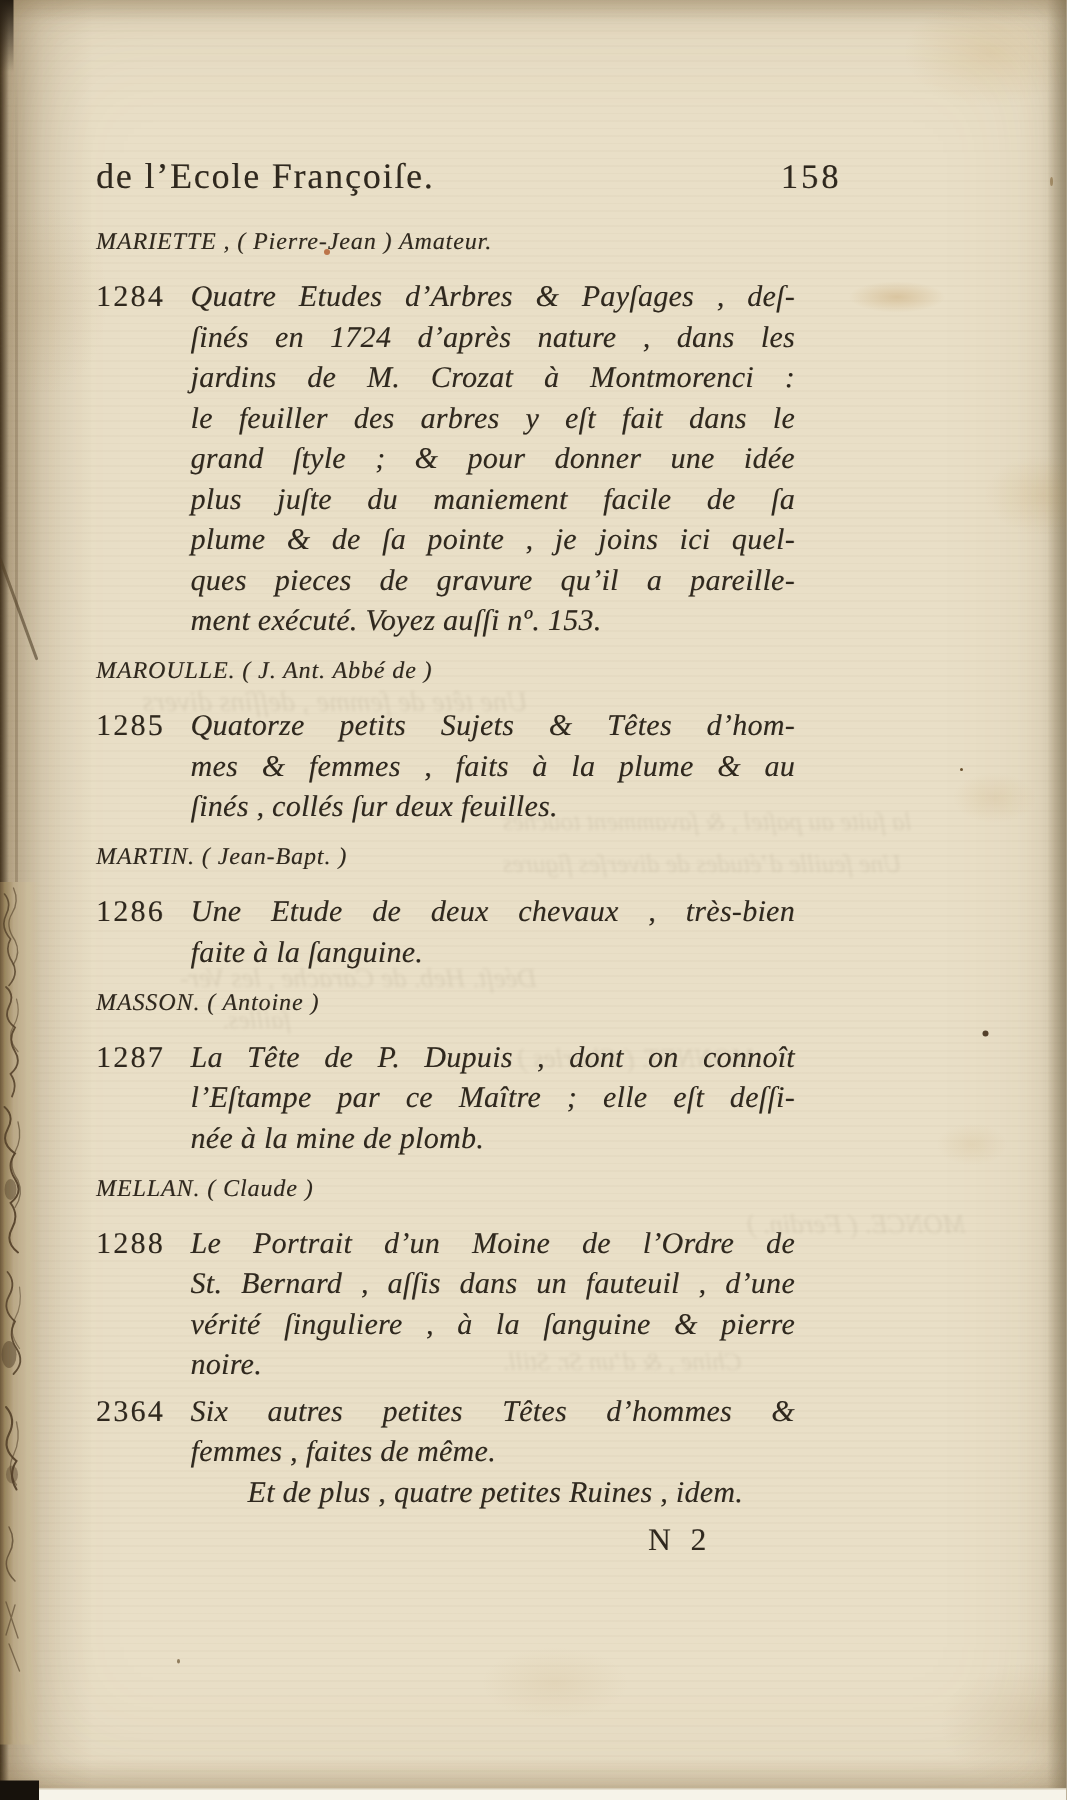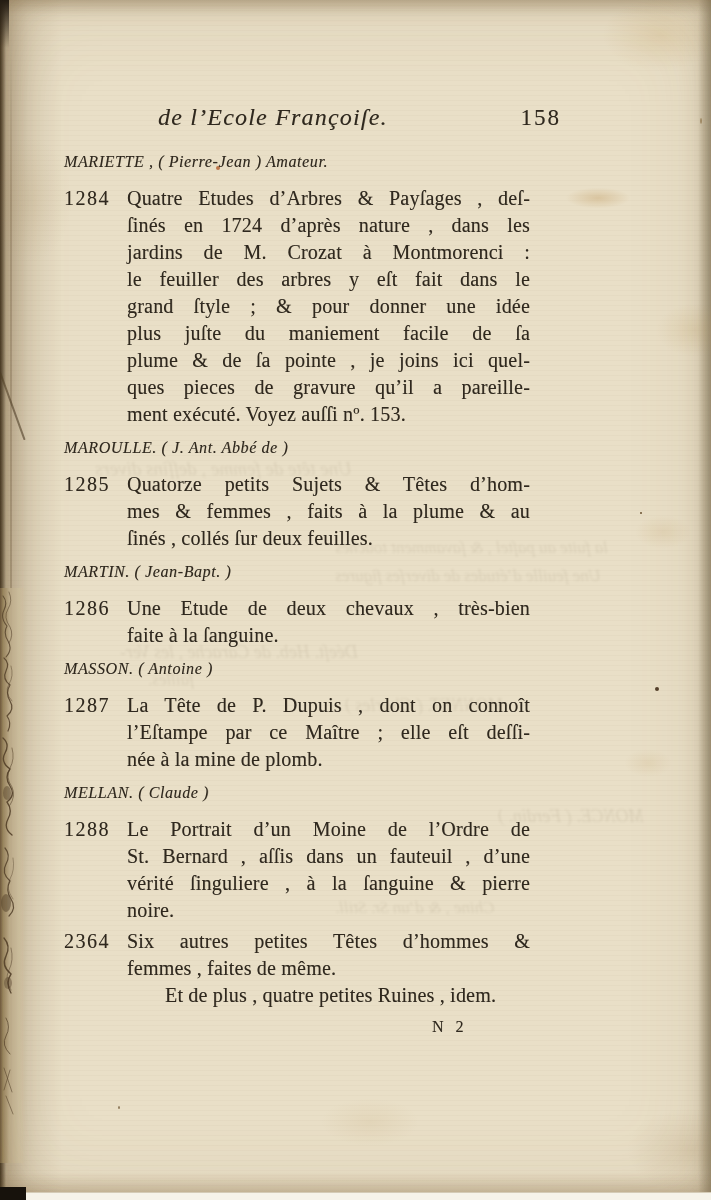--- a/index.html
+++ b/index.html
@@ -58,30 +58,30 @@
     background:linear-gradient(to right,#6b5940 0,#a8966f 3px,var(--plate-tone) 9px,#d8cbac 19px,rgba(216,203,172,0) 27px);}
   .plate-sliver svg{display:block;}
   
   .text-block{
     position:absolute;left:64px;top:104px;width:482px;
     color:var(--ink);
     font-size:20px;line-height:27px;letter-spacing:.2px;
     text-shadow:.3px .3px 0 rgba(47,40,30,.35);
   }
   .header-row{display:flex;align-items:baseline;height:30px;margin-bottom:14px;}
-  .header-title{margin-left:94px;font-style:italic;font-size:24px;letter-spacing:1.2px;text-align:center;}
+  .header-title{font-size:24px;letter-spacing:1.2px;text-align:center;}
   .page-num{margin-left:auto;margin-right:-15px;font-size:23px;letter-spacing:2px;}
   .heading{font-style:italic;font-size:16px;line-height:27px;margin:6px 0 10px;letter-spacing:.6px;white-space:nowrap;}
   .lot{display:flex;margin:0 0 4px;}
   .lot-number{width:63px;flex:none;letter-spacing:1.5px;}
   .lot-lines{width:403px;flex:none;}
-  .line{min-height:27px;}
+  .line{min-height:27px;font-style:italic;}
   .line.j{text-align:justify;text-align-last:justify;}
   .line.indent{padding-left:38px;}
-  .signature{padding-left:368px;letter-spacing:4px;font-size:16px;margin-top:1px;}
+  .signature{padding-left:368px;letter-spacing:4px;font-size:21px;margin-top:1px;}
   
   .ghost{position:absolute;font-style:italic;color:rgba(92,76,50,.9);
     opacity:.11;filter:blur(1.1px);transform:scaleX(-1);white-space:nowrap;pointer-events:none;}
 </style>
 </head>
 <body>
 
 <div class="page"></div>
 
 <div class="crease"></div>

